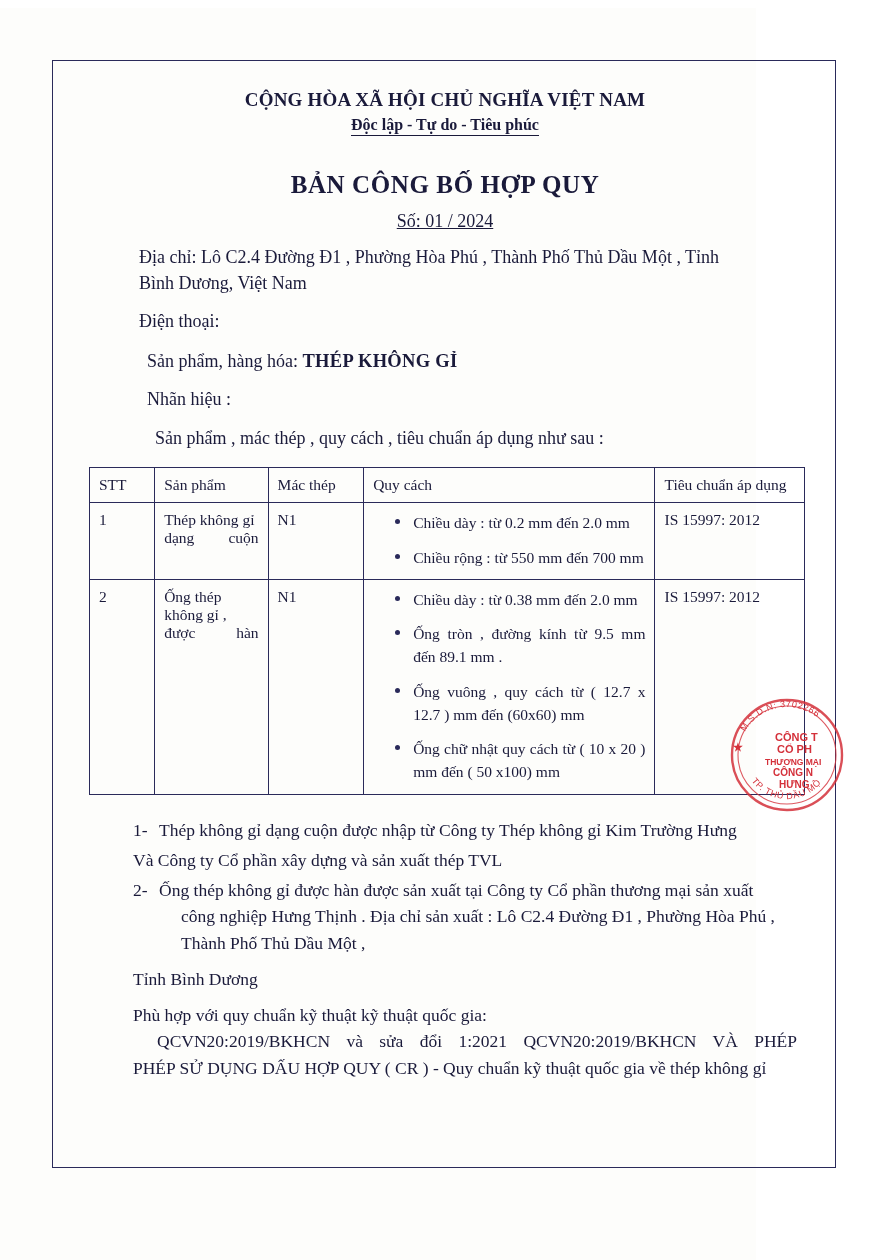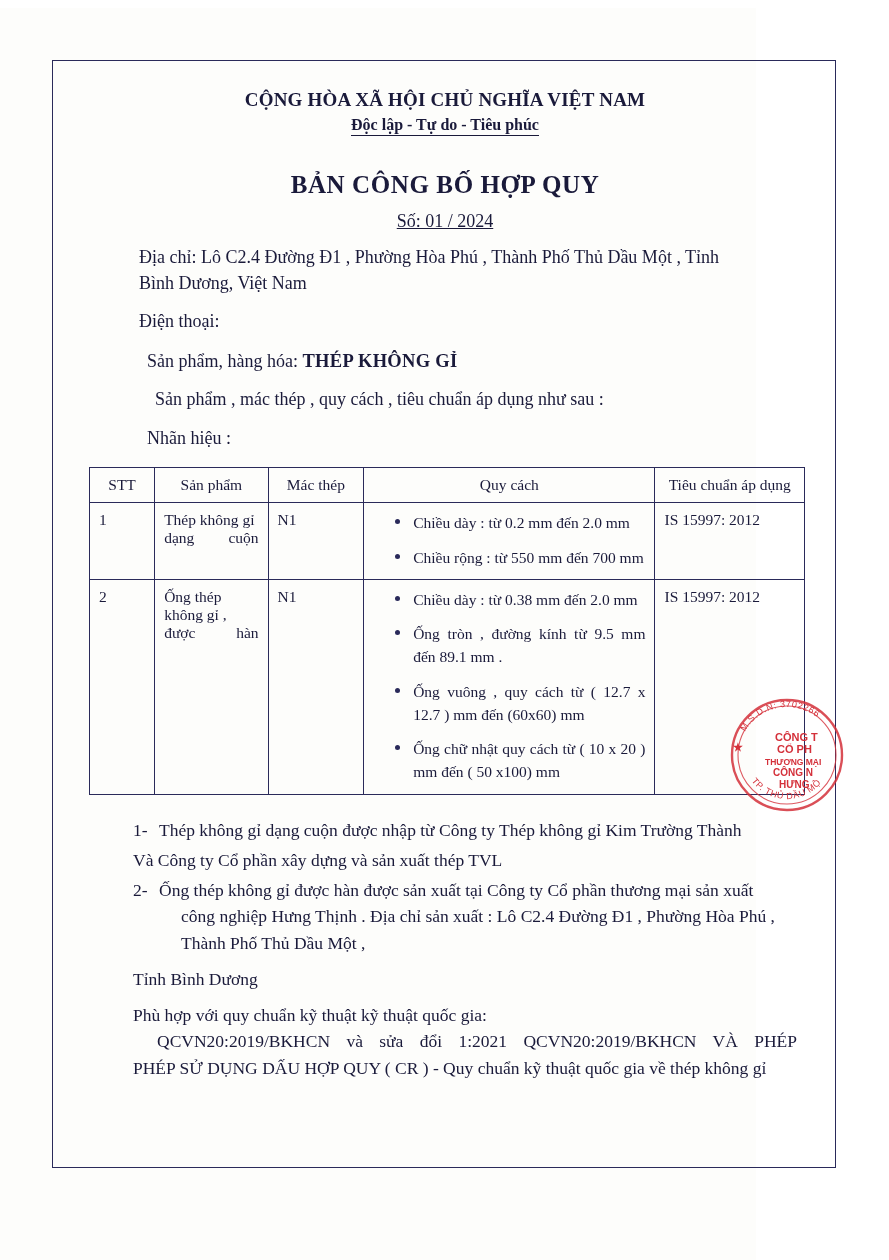--- a/index.html
+++ b/index.html
@@ -81,21 +81,21 @@
     border-collapse: collapse;
     font-size: 15.5px;
   }
   table.spec th, table.spec td {
     border: 1px solid #2a2a5a;
     vertical-align: top;
     padding: 8px 9px;
     font-weight: normal;
     text-align: left;
   }
-  table.spec th { text-align: center; }
+  table.spec th { text-align: left; }
   .col-stt { width: 52px; text-align: center; }
   .col-sp { width: 112px; }
   .col-mac { width: 92px; text-align: center; }
   .col-qc { width: 330px; }
   .col-tc { width: 158px; }
   td.c { text-align: center; }
   .just { text-align: justify; text-align-last: justify; }
   ul.qc {
     margin: 0;
     padding: 0 0 0 20px;
@@ -184,25 +184,25 @@
 
       <div class="field-line">
         <span>Điện thoại:</span>
       </div>
 
       <div class="field-line indent2">
         <span class="prod-label">Sản phẩm, hàng hóa:</span>
         <span class="prod-value">THÉP KHÔNG GỈ</span>
       </div>
 
-      <div class="field-line indent3">Sản phẩm , mác thép , quy cách , tiêu chuẩn áp dụng như sau :</div>
-
       <div class="field-line indent2">
         <span>Nhãn hiệu :</span>
       </div>
+
+      <div class="field-line indent3">Sản phẩm , mác thép , quy cách , tiêu chuẩn áp dụng như sau :</div>
 
       <table class="spec">
         <thead>
           <tr>
             <th class="col-stt">STT</th>
             <th class="col-sp">Sản phẩm</th>
             <th class="col-mac">Mác thép</th>
             <th class="col-qc">Quy cách</th>
             <th class="col-tc">Tiêu chuẩn áp dụng</th>
           </tr>
@@ -234,21 +234,21 @@
             </td>
             <td class="col-tc">IS 15997: 2012</td>
           </tr>
         </tbody>
       </table>
 
       <div class="notes">
         <div class="note-item">
           <div class="note-num">1-</div>
           <div class="note-body">
-            <div>Thép không gỉ dạng cuộn được nhập từ Công ty Thép không gỉ Kim Trường Thành</div>
+            <div>Thép không gỉ dạng cuộn được nhập từ Công ty Thép không gỉ Kim Trường Hưng</div>
           </div>
         </div>
         <div>Và Công ty Cổ phần xây dựng và sản xuất thép TVL</div>
 
         <div class="note-item" style="margin-top:4px;">
           <div class="note-num">2-</div>
           <div class="note-body">
             <div>Ống thép không gỉ được hàn được sản xuất tại Công ty Cổ phần thương mại sản xuất</div>
             <div style="padding-left:22px;">công nghiệp Hưng Thịnh . Địa chỉ sản xuất : Lô C2.4 Đường Đ1 , Phường Hòa Phú ,</div>
             <div style="padding-left:22px;">Thành Phố Thủ Dầu Một ,</div>

